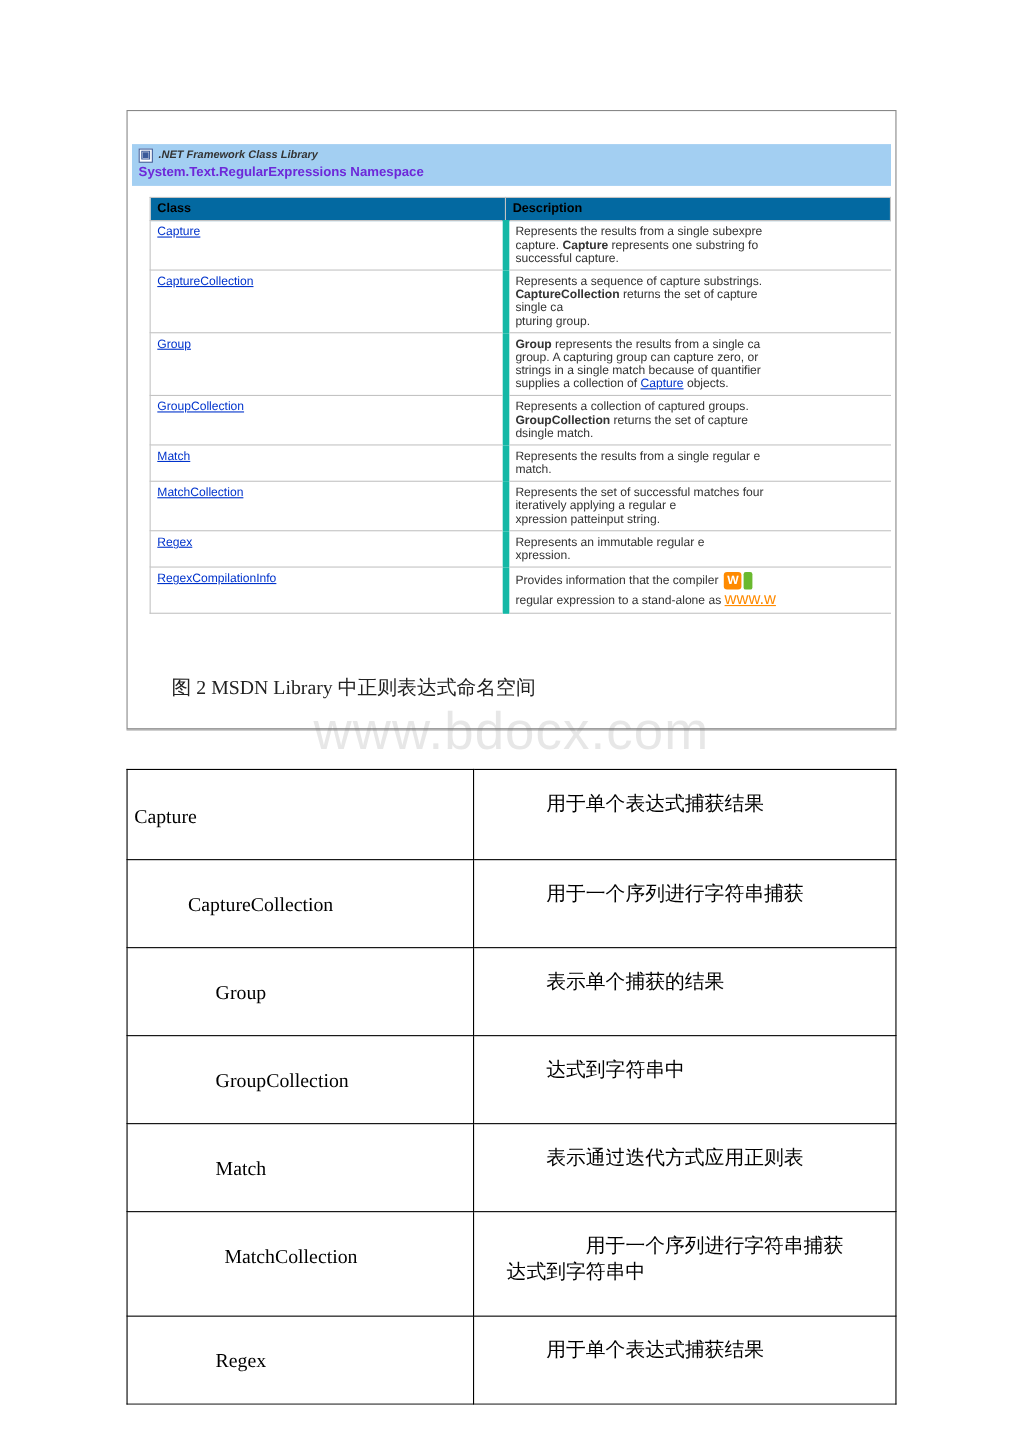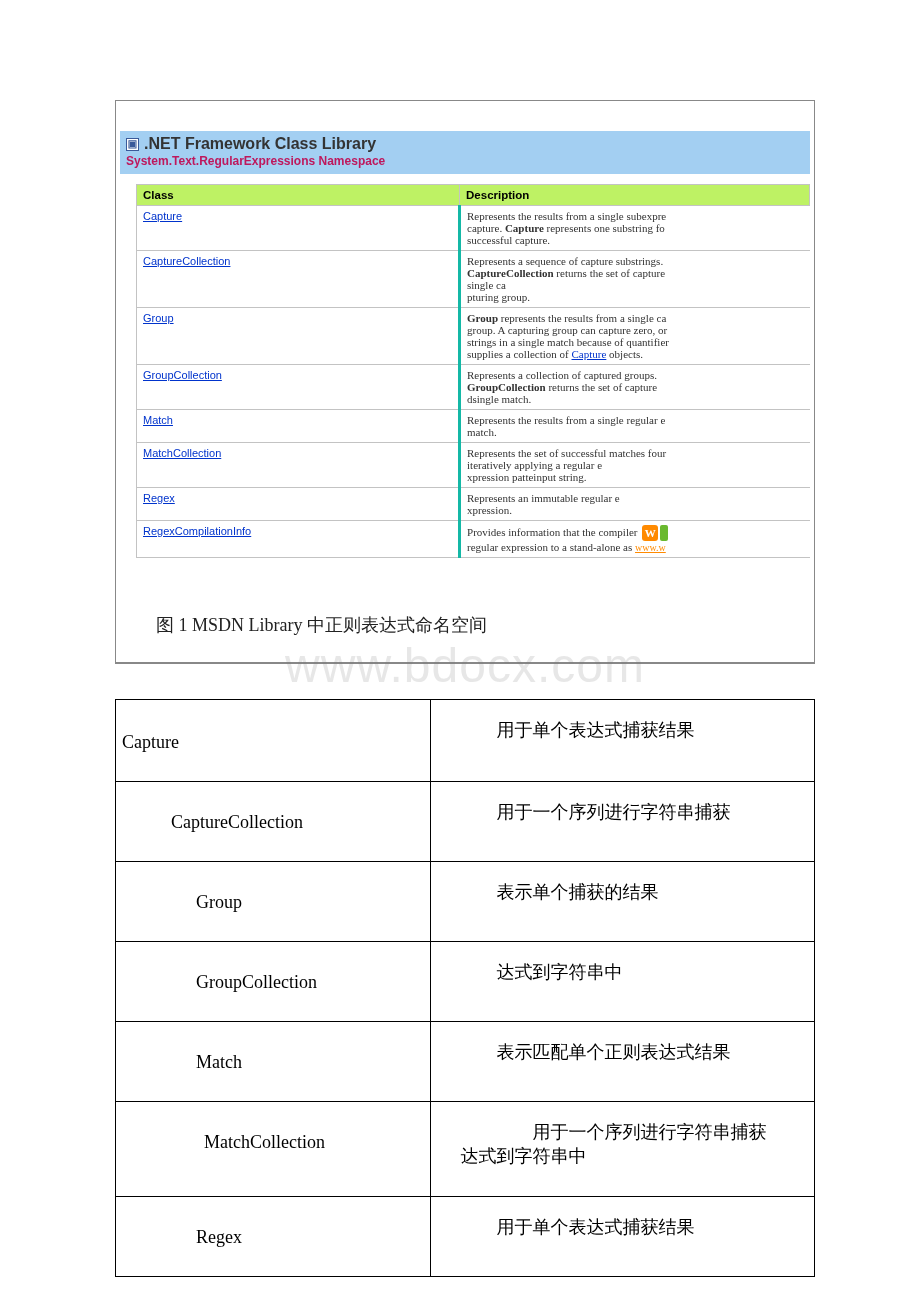--- a/index.html
+++ b/index.html
@@ -34,56 +34,57 @@
       background: #fff;
       display: inline-flex;
       align-items: center;
       justify-content: center;
       color: #3a5a99;
       font-weight: bold;
       font-size: 10px;
       line-height: 1;
     }
     .lib-name {
+      font-style: italic;
       color: #333;
       font-weight: bold;
-      font-size: 16px;
+      font-size: 10px;
     }
     .ns-name {
       font-weight: bold;
-      color: #be185d;
+      color: #6d28d9;
       font-size: 12px;
       margin-top: 1px;
     }
     .class-table {
       margin: 10px 0 0 20px;
       border-collapse: collapse;
       width: calc(100% - 24px);
       table-layout: fixed;
     }
     .class-table th {
-      background: #bef264;
+      background: #0369a1;
       text-align: left;
       padding: 4px 6px;
       font-weight: bold;
       font-size: 11.5px;
       border: 1px solid #c3c3c3;
     }
     .class-table th.col1 { width: 48%; }
     .class-table td {
       border-top: 1px solid #c3c3c3;
       border-bottom: 1px solid #c3c3c3;
       border-left: 1px solid #c3c3c3;
       padding: 4px 6px;
       vertical-align: top;
       font-size: 11px;
       color: #333;
       overflow: hidden;
     }
-    .class-table td.desc { border-right: none; border-left: 3px solid #14b8a6; font-family: Liberation Serif, serif; }
+    .class-table td.desc { border-right: none; border-left: 6px solid #14b8a6; }
     .class-table tr:last-child td { border-bottom: 1px solid #c3c3c3; }
     .cls-link {
       color: #0033cc;
       text-decoration: underline;
     }
     .badge-wrap {
       display: inline-flex;
       align-items: center;
       gap: 0;
       vertical-align: middle;
@@ -99,21 +100,21 @@
       color: #fff;
       font-weight: bold;
       font-size: 11px;
     }
     .badge2 {
       width: 8px; height: 16px;
       background: #6ab92f;
       border-radius: 2px;
       margin-left: 2px;
     }
-    .tiny-link { color: #ff8a00; font-size: 10px; text-decoration: underline; }
+    .tiny-link { color: #ff8a00; font-size: 15px; text-decoration: underline; }
     .caption-area {
       margin-top: 55px;
       padding: 0 0 25px 40px;
       font-family: "SimSun", "Songti SC", serif;
       font-size: 18px;
       color: #222;
       position: relative;
     }
     .watermark {
       position: absolute;
@@ -215,21 +216,21 @@
           <td><a class="cls-link" href="#">RegexCompilationInfo</a></td>
           <td class="desc">Provides information that the compiler <span class="badge-wrap">
               <span class="badge">W</span>
               <span class="badge2"></span>
             </span><br>regular expression to a stand-alone as <a href="#" class="tiny-link">www.w</a></td>
         </tr>
       </tbody>
   </table>
 
   <div class="caption-area">
-    <span>图 1 MSDN Library 中正则表达式命名空间</span>
+    <span>图 2 MSDN Library 中正则表达式命名空间</span>
     <div class="watermark">www.bdocx.com</div>
   </div>
 </div>
 
 <div class="divider"></div>
 
 <table class="cn-table">
   <tbody id="cn-tbody">
       <tr>
         <td class="col-l"><span>Capture</span></td>
@@ -251,21 +252,21 @@
       </tr>
       <tr>
         <td class="col-l"><span class="indent2">GroupCollection</span></td>
         <td class="col-r">
           <span class="cn-r-text">达式到字符串中</span>
         </td>
       </tr>
       <tr>
         <td class="col-l"><span class="indent2">Match</span></td>
         <td class="col-r">
-          <span class="cn-r-text">表示匹配单个正则表达式结果</span>
+          <span class="cn-r-text">表示通过迭代方式应用正则表</span>
         </td>
       </tr>
       <tr>
         <td class="col-l"><span class="indent3">MatchCollection</span></td>
         <td class="col-r">
           <span class="cn-r-text">　　用于一个序列进行字符串捕获</span>
           <span class="cn-r-text noind">达式到字符串中</span>
         </td>
       </tr>
       <tr>

